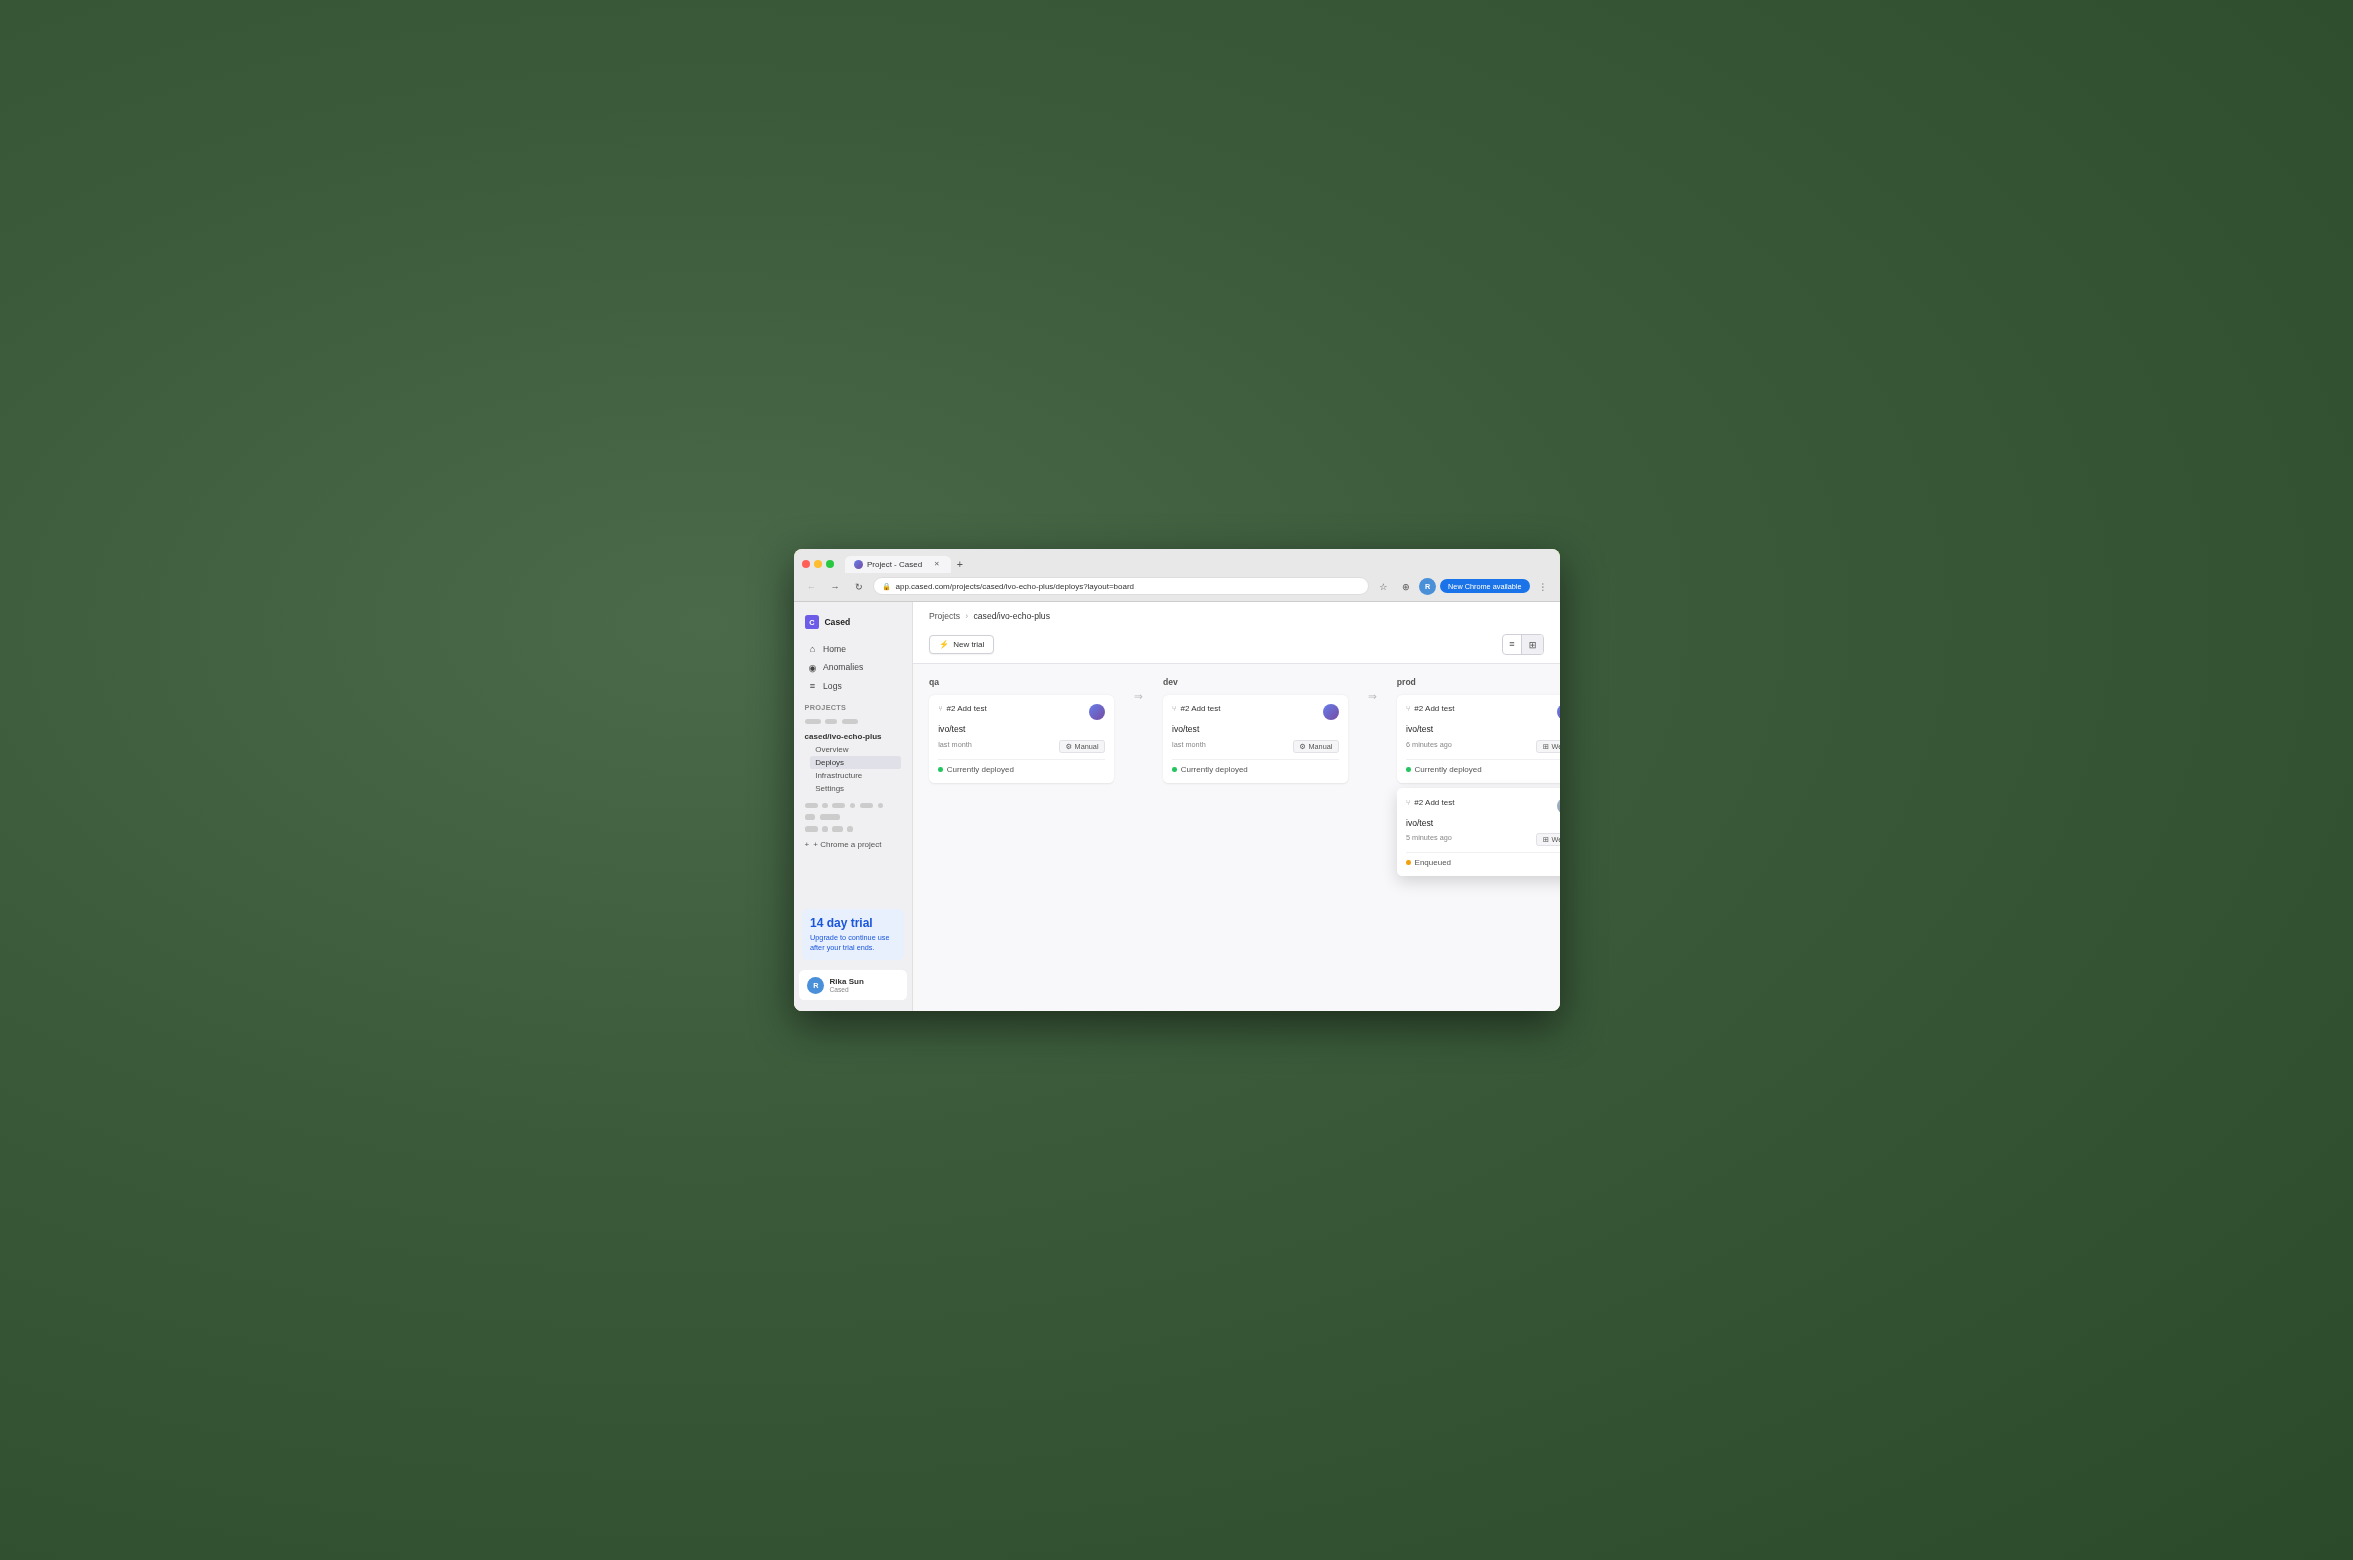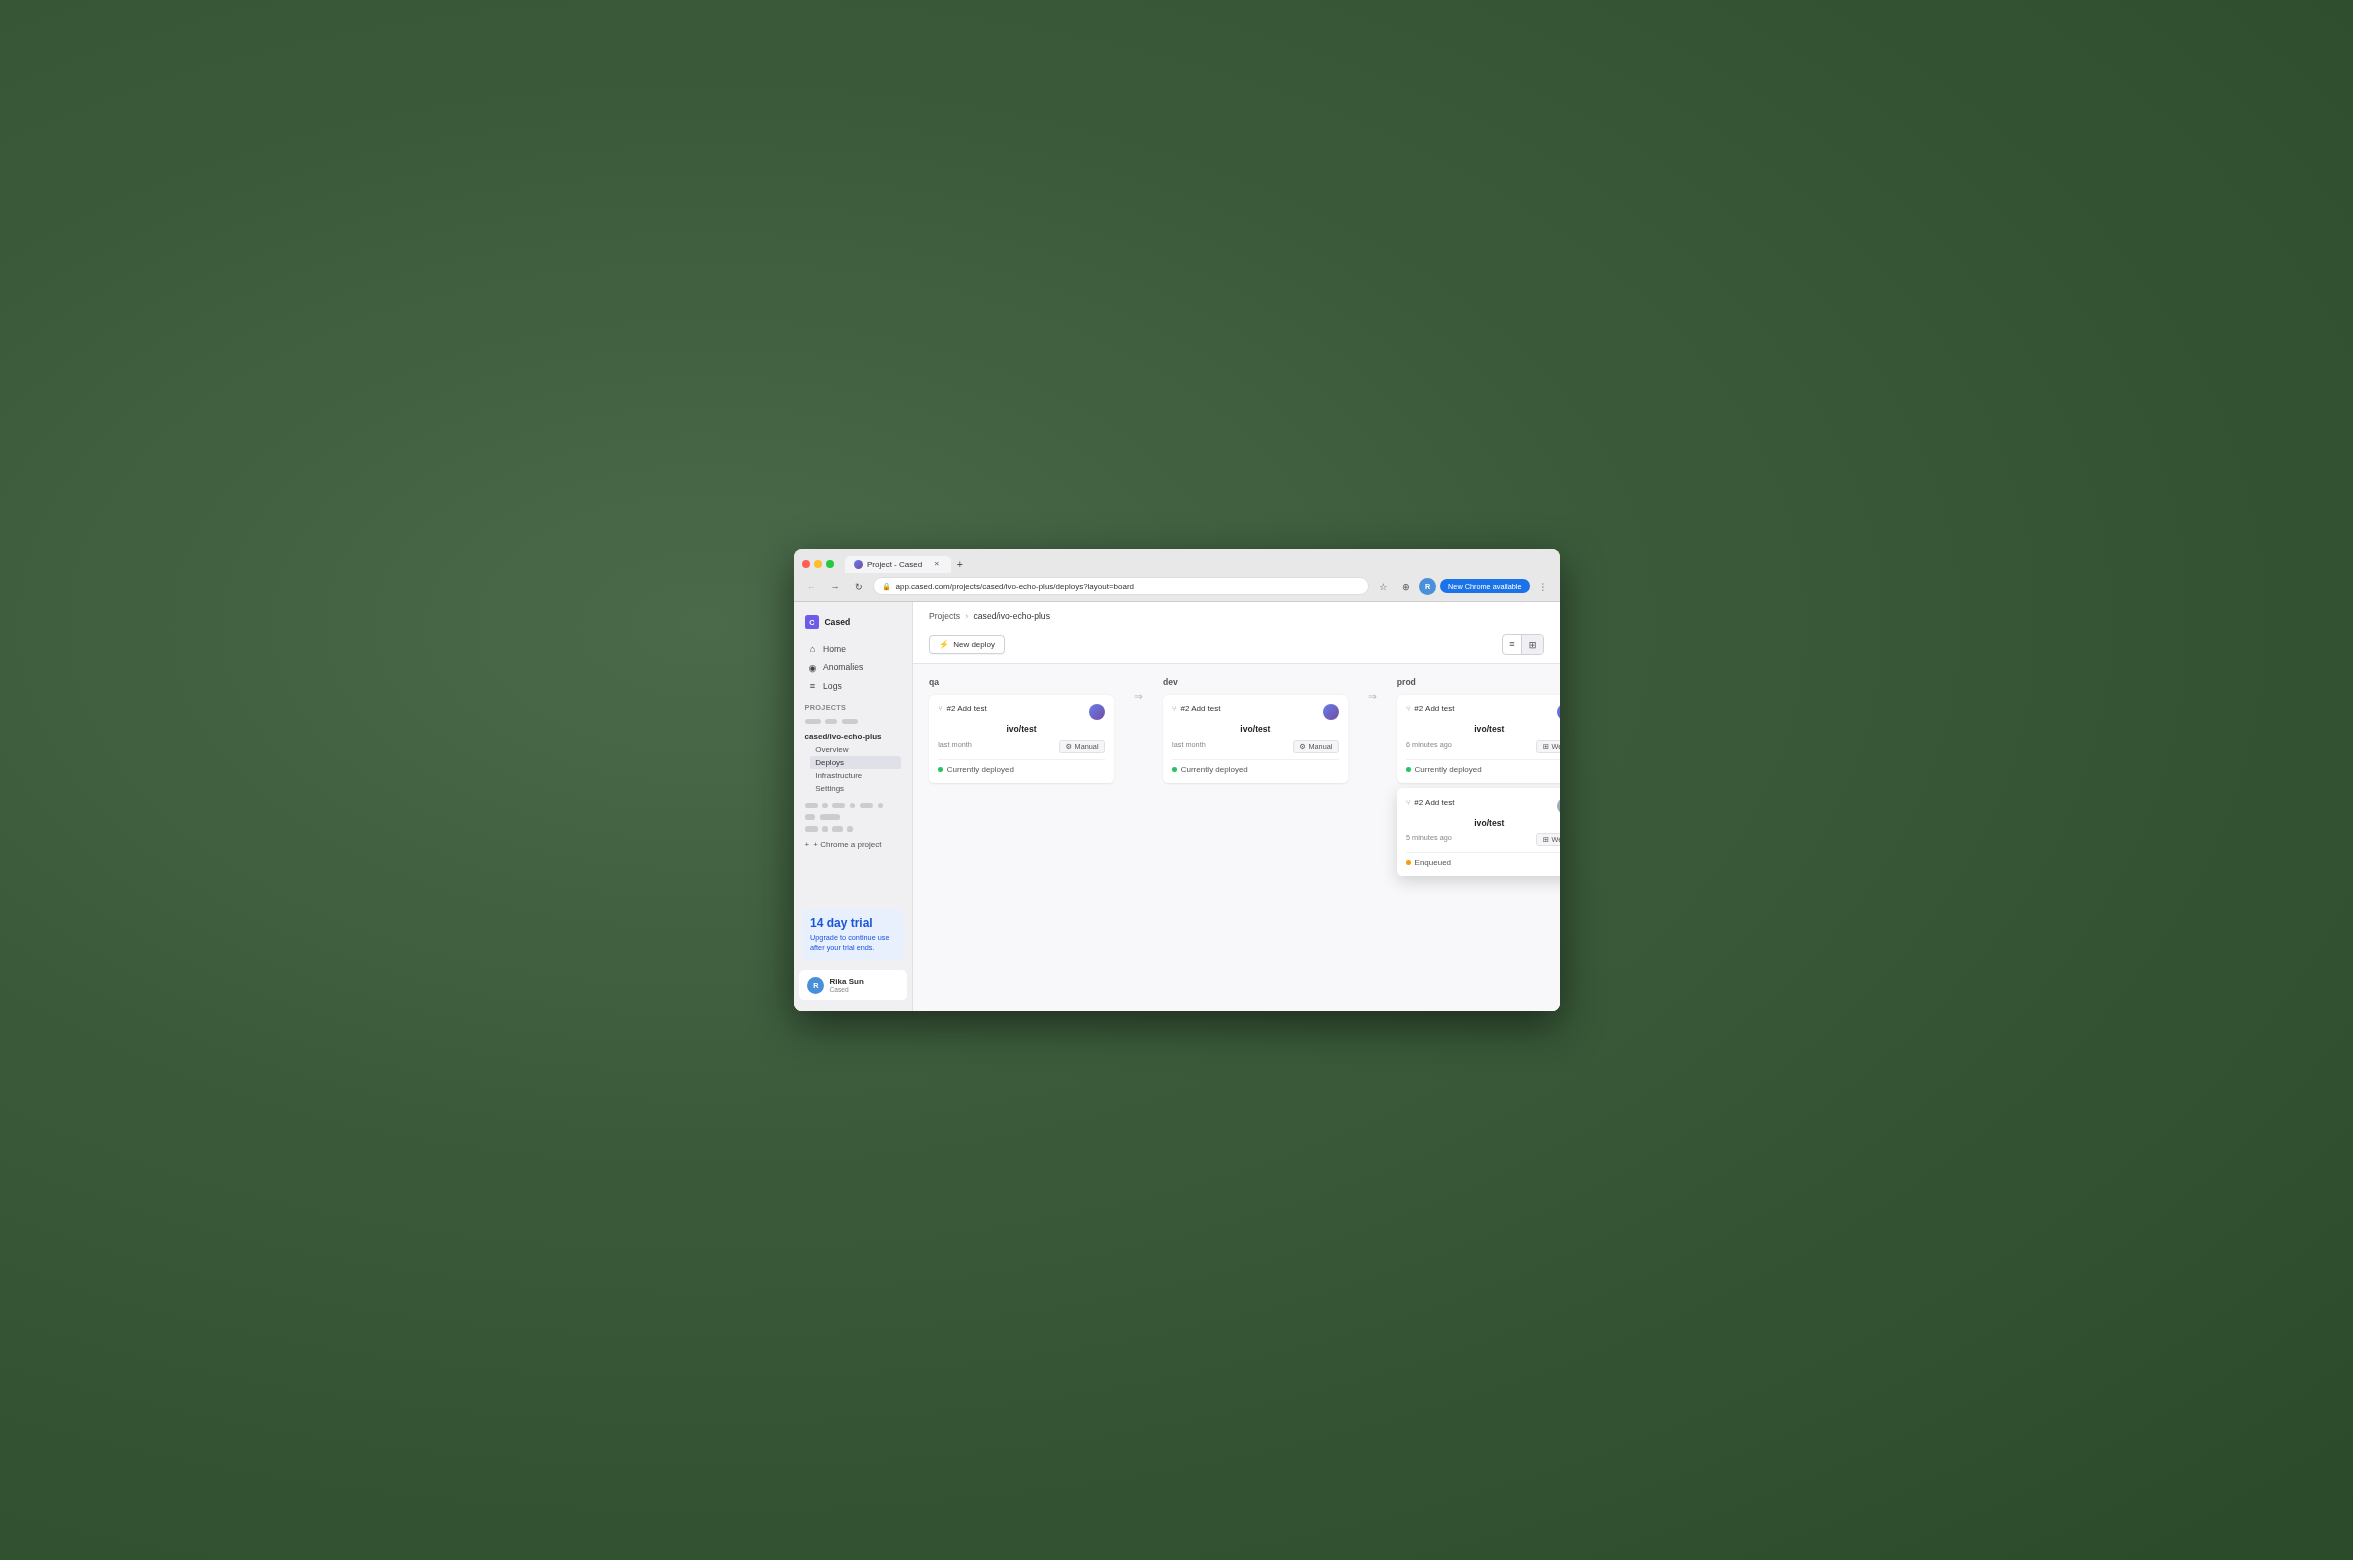--- a/index.html
+++ b/index.html
@@ -515,24 +515,23 @@
     .card-avatar {
       width: 16px;
       height: 16px;
       border-radius: 50%;
       background: linear-gradient(135deg, #667eea, #764ba2);
       flex-shrink: 0;
     }
 
     .card-branch {
       font-size: 8.6px;
-      font-weight: 700;
+      font-weight: 400;
       color: #222;
       margin-bottom: 5.3px;
-      text-align: center;
     }
 
     .card-footer {
       display: flex;
       justify-content: space-between;
     }
 
     .card-time {
       font-size: 7.3px;
       color: #888;
@@ -717,21 +716,21 @@
     <div class="main-content">
       <div class="main-header">
         <div class="breadcrumb">
           <span class="breadcrumb-link">Projects</span>
           <span class="breadcrumb-sep">›</span>
           <span class="breadcrumb-current">cased/ivo-echo-plus</span>
         </div>
         <div class="main-toolbar">
           <button class="new-deploy-btn">
             <span>⚡</span>
-            <span>New deploy</span>
+            <span>New trial</span>
           </button>
           <div class="spacer"></div>
           <div class="view-toggle">
             <div class="view-btn">≡</div>
             <div class="view-btn active">⊞</div>
           </div>
         </div>
       </div>
 
       <div class="board-content">

